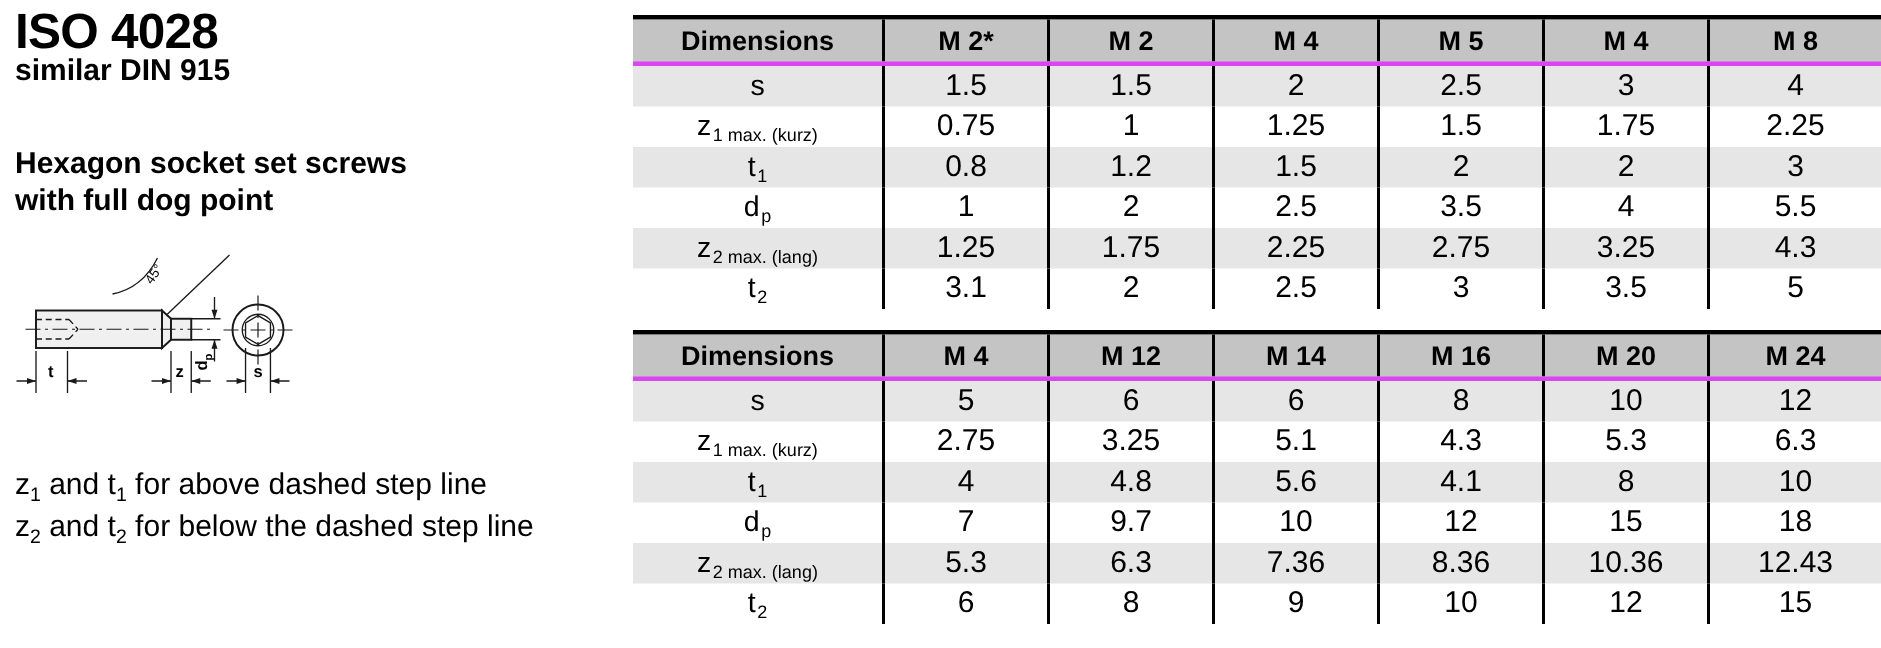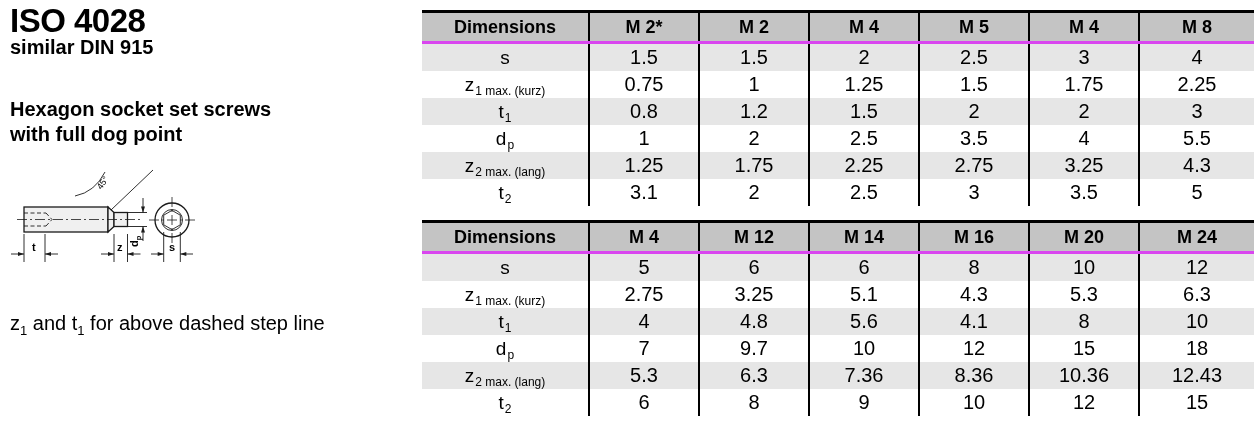--- a/index.html
+++ b/index.html
@@ -134,20 +134,21 @@
     <line class="thin" x1="175.3" y1="80" x2="175.3" y2="110"></line>
     <line class="thin" x1="146" y1="102" x2="158.7" y2="102"></line>
     <line class="thin" x1="175.3" y1="102" x2="188" y2="102"></line>
     <polygon class="arr" points="158.7,102 152.7,100 152.7,104"></polygon>
     <polygon class="arr" points="175.3,102 181.3,100 181.3,104"></polygon>
     <text class="dimtxt" x="164" y="99">s</text>
   </svg>
 
   <div class="notes">
     <div><span>z</span><sub>1</sub><span> and t</span><sub>1</sub><span> for above dashed step line</span></div>
+    <div><span>z</span><sub>2</sub><span> and t</span><sub>2</sub><span> for below the dashed step line</span></div>
   </div>
 
   <table class="dtable t1">
       <colgroup>
         <col style="width: 167px;">
         <col style="width: 110px;">
         <col style="width: 110px;">
         <col style="width: 110px;">
         <col style="width: 110px;">
         <col style="width: 110px;">

